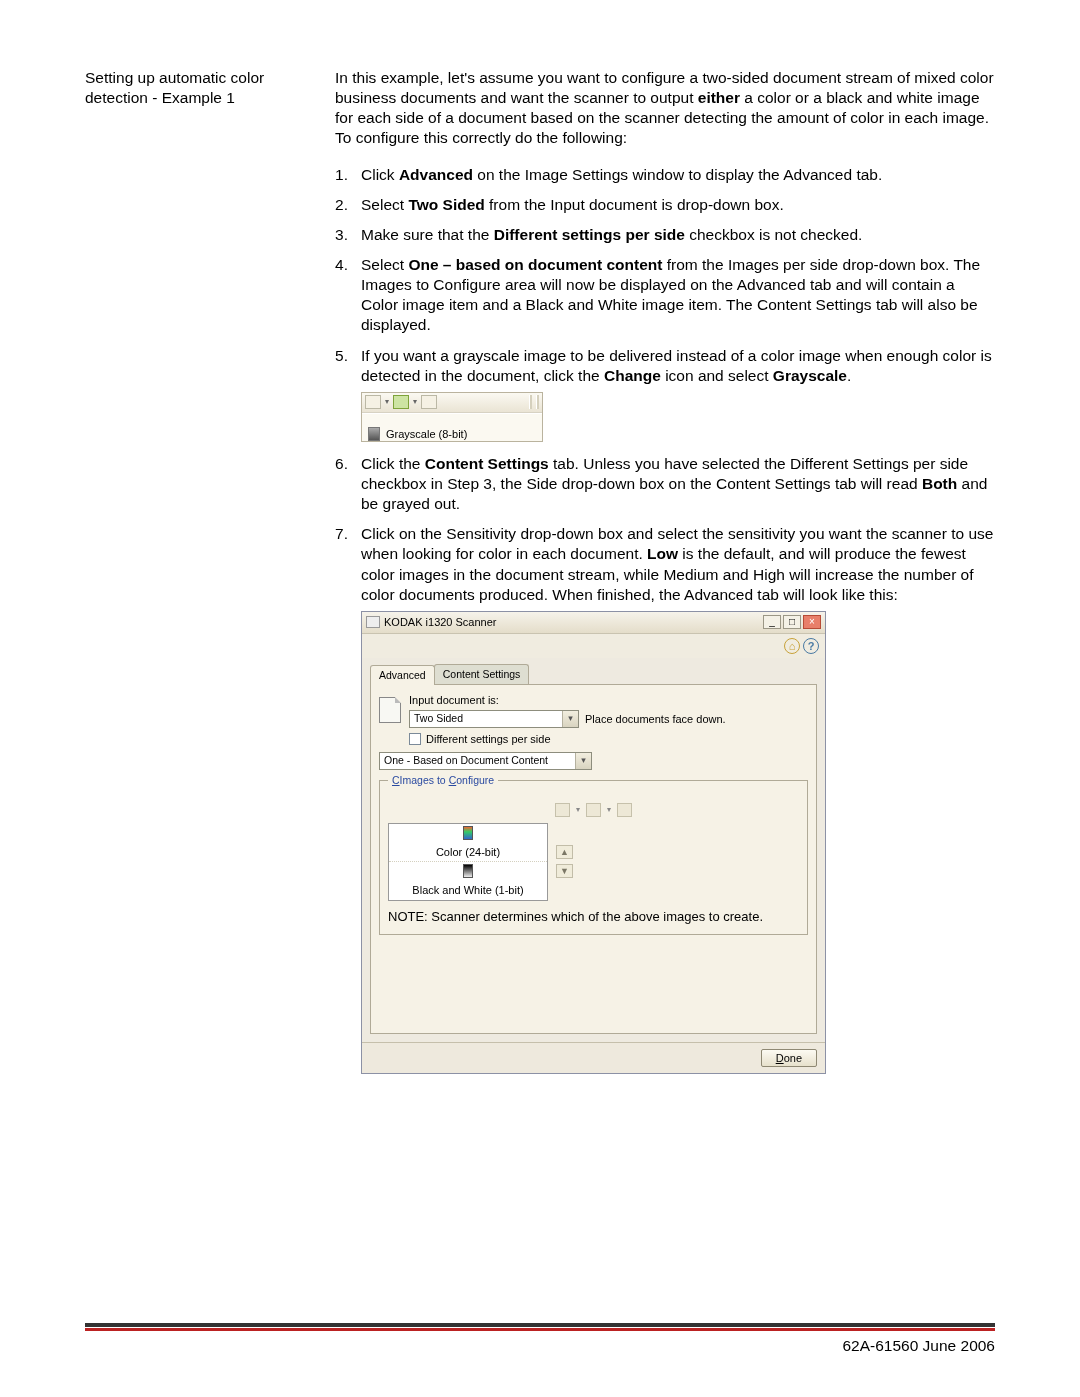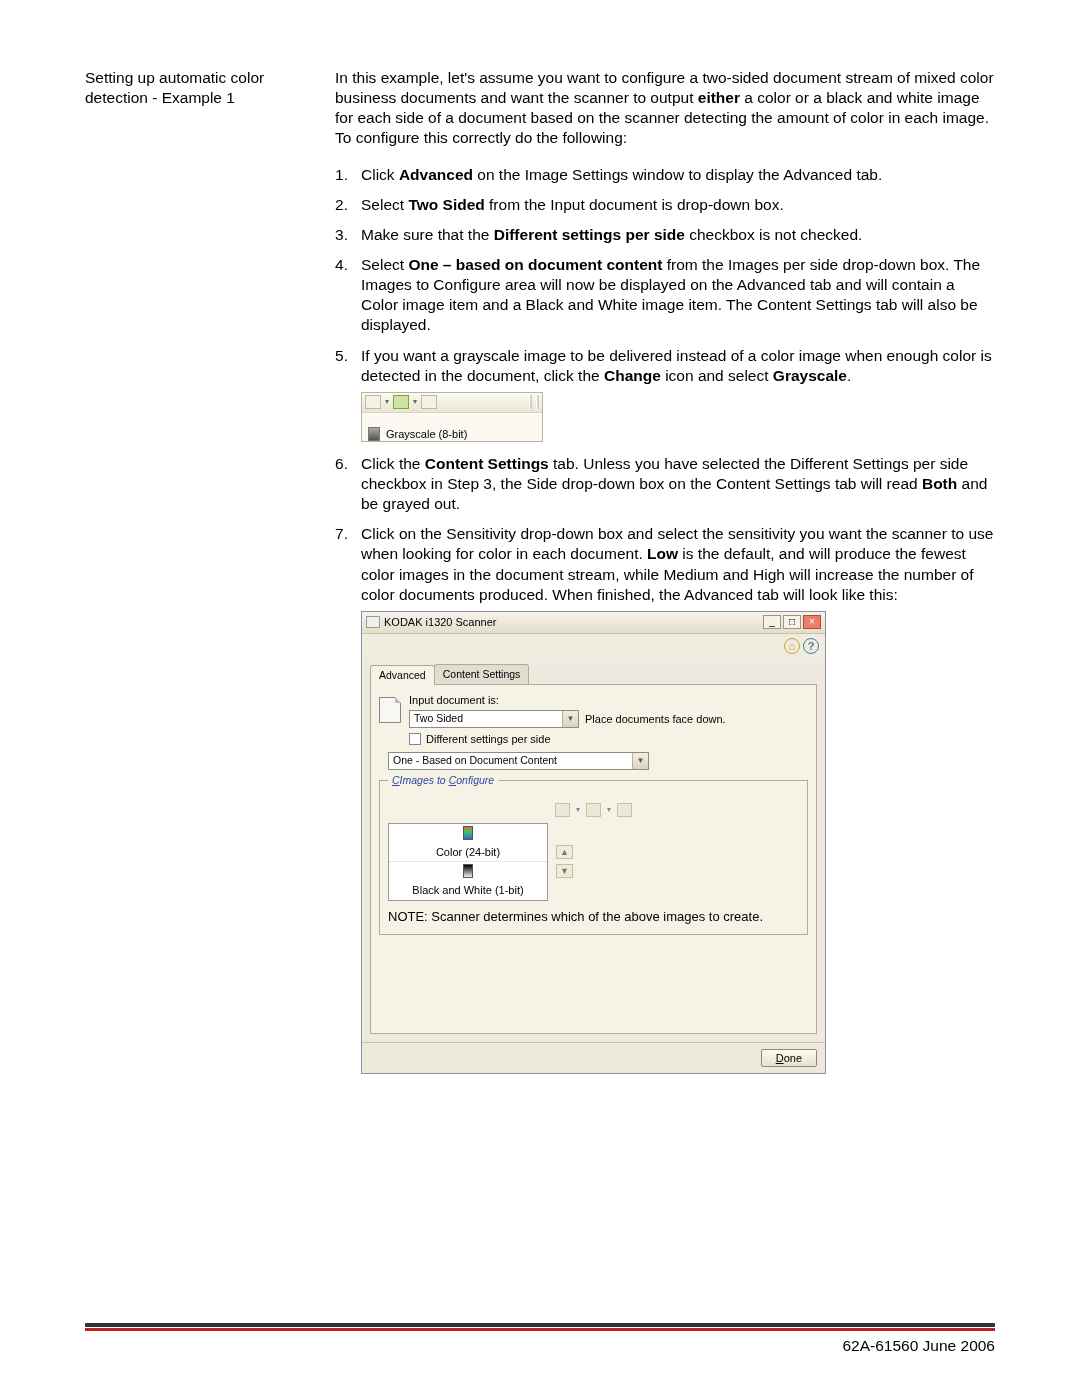--- a/index.html
+++ b/index.html
@@ -139,21 +139,21 @@
   }
   .chk-row{display:flex;align-items:center;gap:5px;margin-top:4px;}
   .cbx{width:12px;height:12px;border:1px solid #7b8a99;background:#fff;}
   .section-label{margin:8px 0 2px 0;}
   .fieldset{
     border:1px solid #b0aa97;padding:22px 8px 8px 8px;margin-top:10px;
     position:relative;
   }
   .fieldset .legend{
     position:absolute;top:-7px;left:8px;background:#f6f2e6;padding:0 4px;
-    color:#2a4aa0;font-size:10.5px;font-style:italic;
+    color:#2a4aa0;font-size:10.5px;
   }
   .mini-tb{display:flex;justify-content:center;gap:6px;margin-bottom:6px;}
   .mini-tb .tbi{width:15px;height:14px;border:1px solid #c6c1ab;background:#ede8d6;}
   .img-list{border:1px solid #999;background:#fff;width:160px;}
   .img-item{display:flex;align-items:center;gap:5px;padding:2px 5px;border-bottom:1px dotted #d4d0bf;flex-direction:column;}
   .img-item:last-child{border-bottom:none;}
   .sw-color{width:10px;height:14px;background:linear-gradient(#e63,#3c6 40%,#36c);border:1px solid #555;}
   .sw-bw{width:10px;height:14px;background:linear-gradient(#000,#eee);border:1px solid #555;}
   .arrows-col{display:inline-flex;flex-direction:column;gap:5px;margin-left:8px;}
   .arrow-btn{width:17px;height:14px;border:1px solid #c2bda8;background:#f0ecda;
@@ -251,21 +251,21 @@
                     </div>
                     <span>Place documents face down.</span>
                   </div>
                   <div class="chk-row">
                     <span class="cbx"></span>
                     <span>Different settings per side</span>
                   </div>
                 </div>
               </div>
 
-              <div class="combo" style="width:261px;margin-left:9px;">
+              <div class="combo" style="width:213px;">
                 <span class="txt">One - Based on Document Content</span>
                 <span class="arr">▾</span>
               </div>
 
               <div class="fieldset">
                 <span class="legend"><span style="text-decoration:underline">C</span>Images to <u>C</u>onfigure</span>
                 <div class="mini-tb">
                   <span class="tbi"></span>
                   <span style="font-size:8px;color:#888;align-self:center;">▾</span>
                   <span class="tbi"></span>

